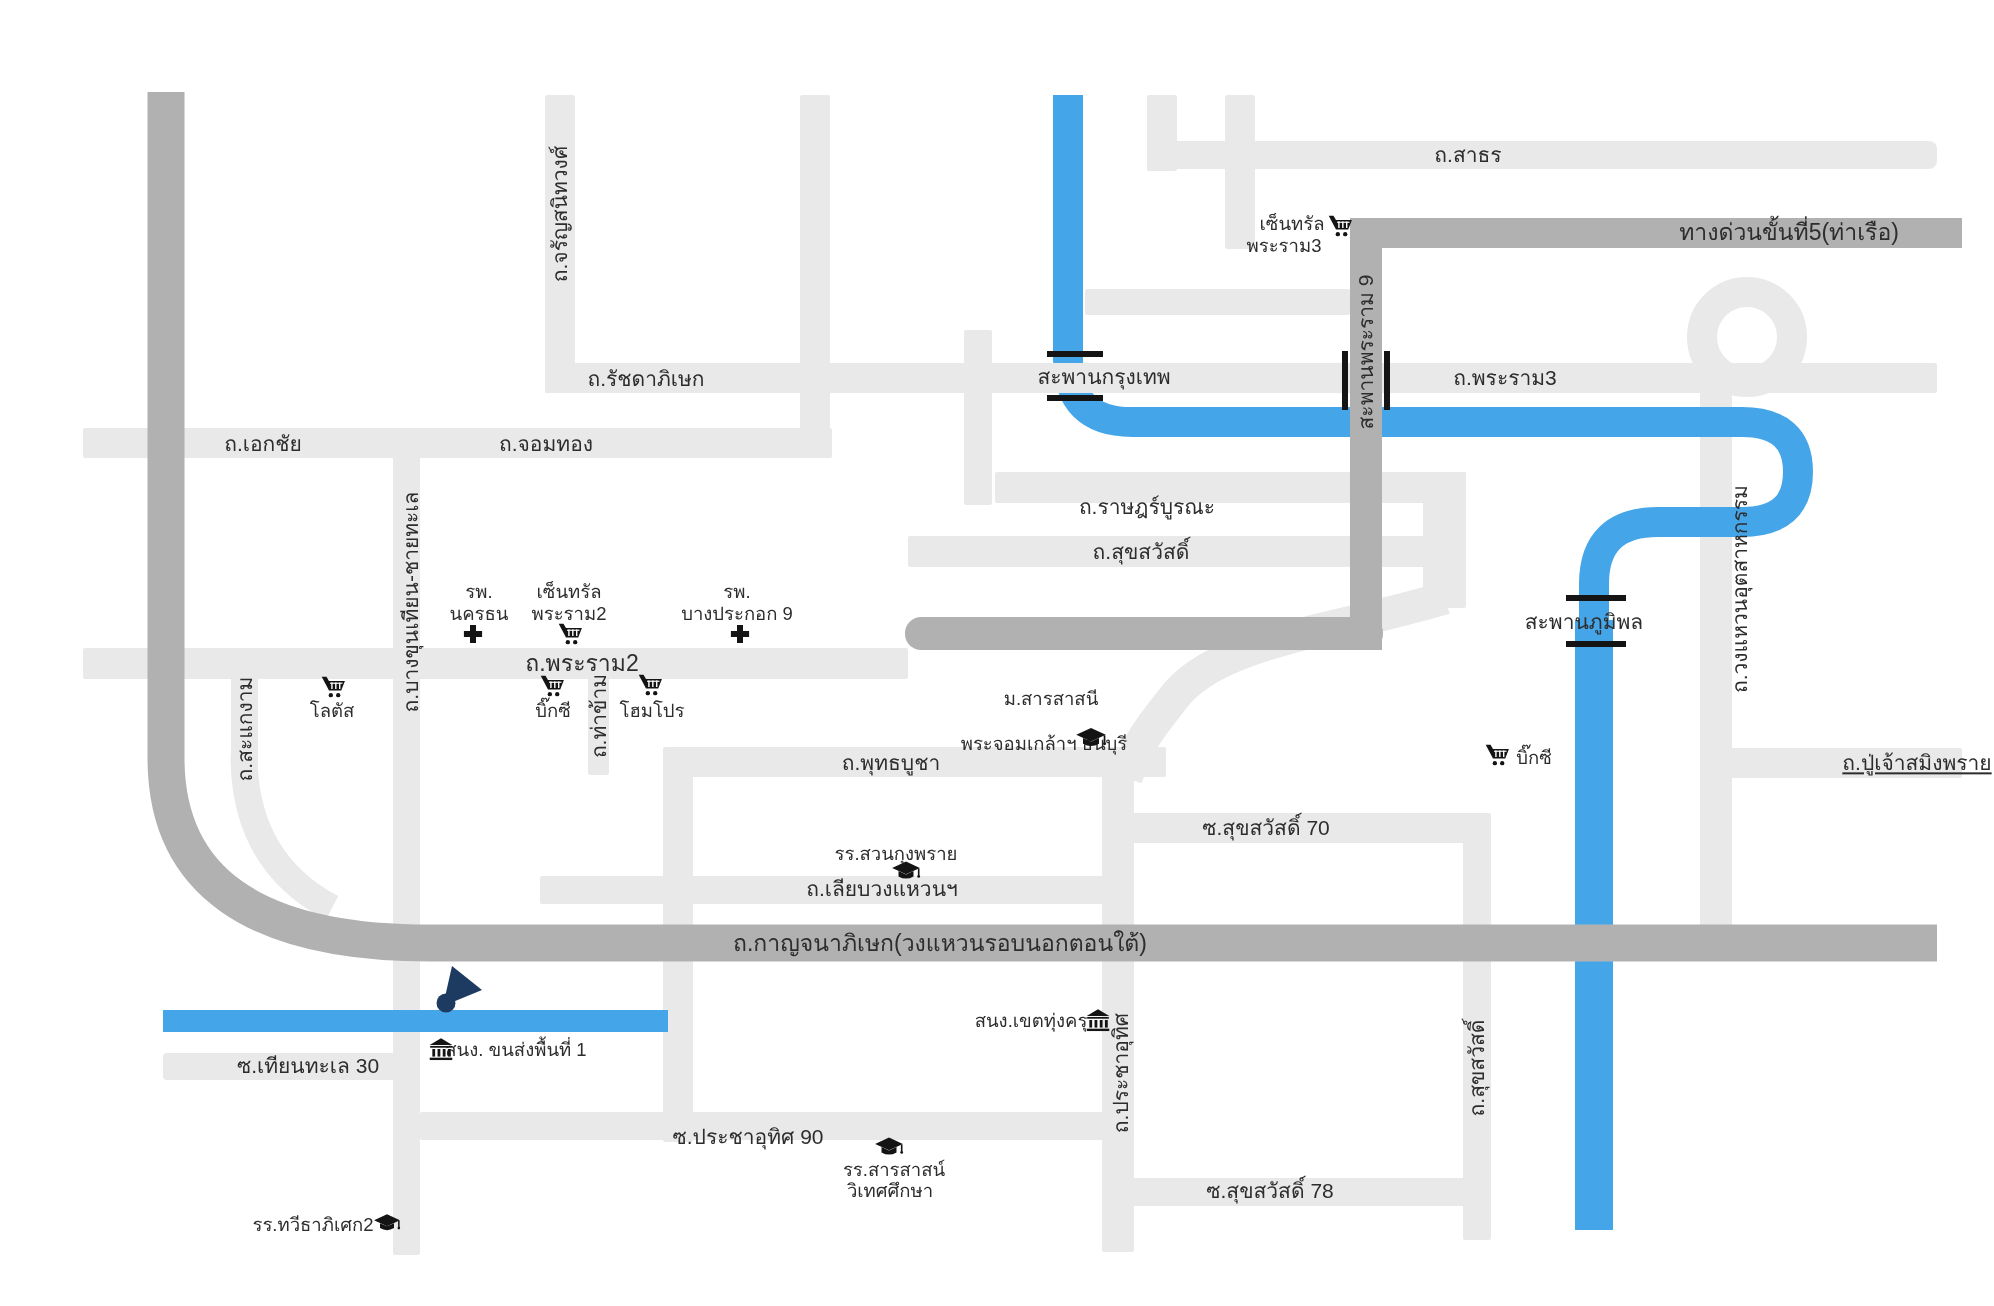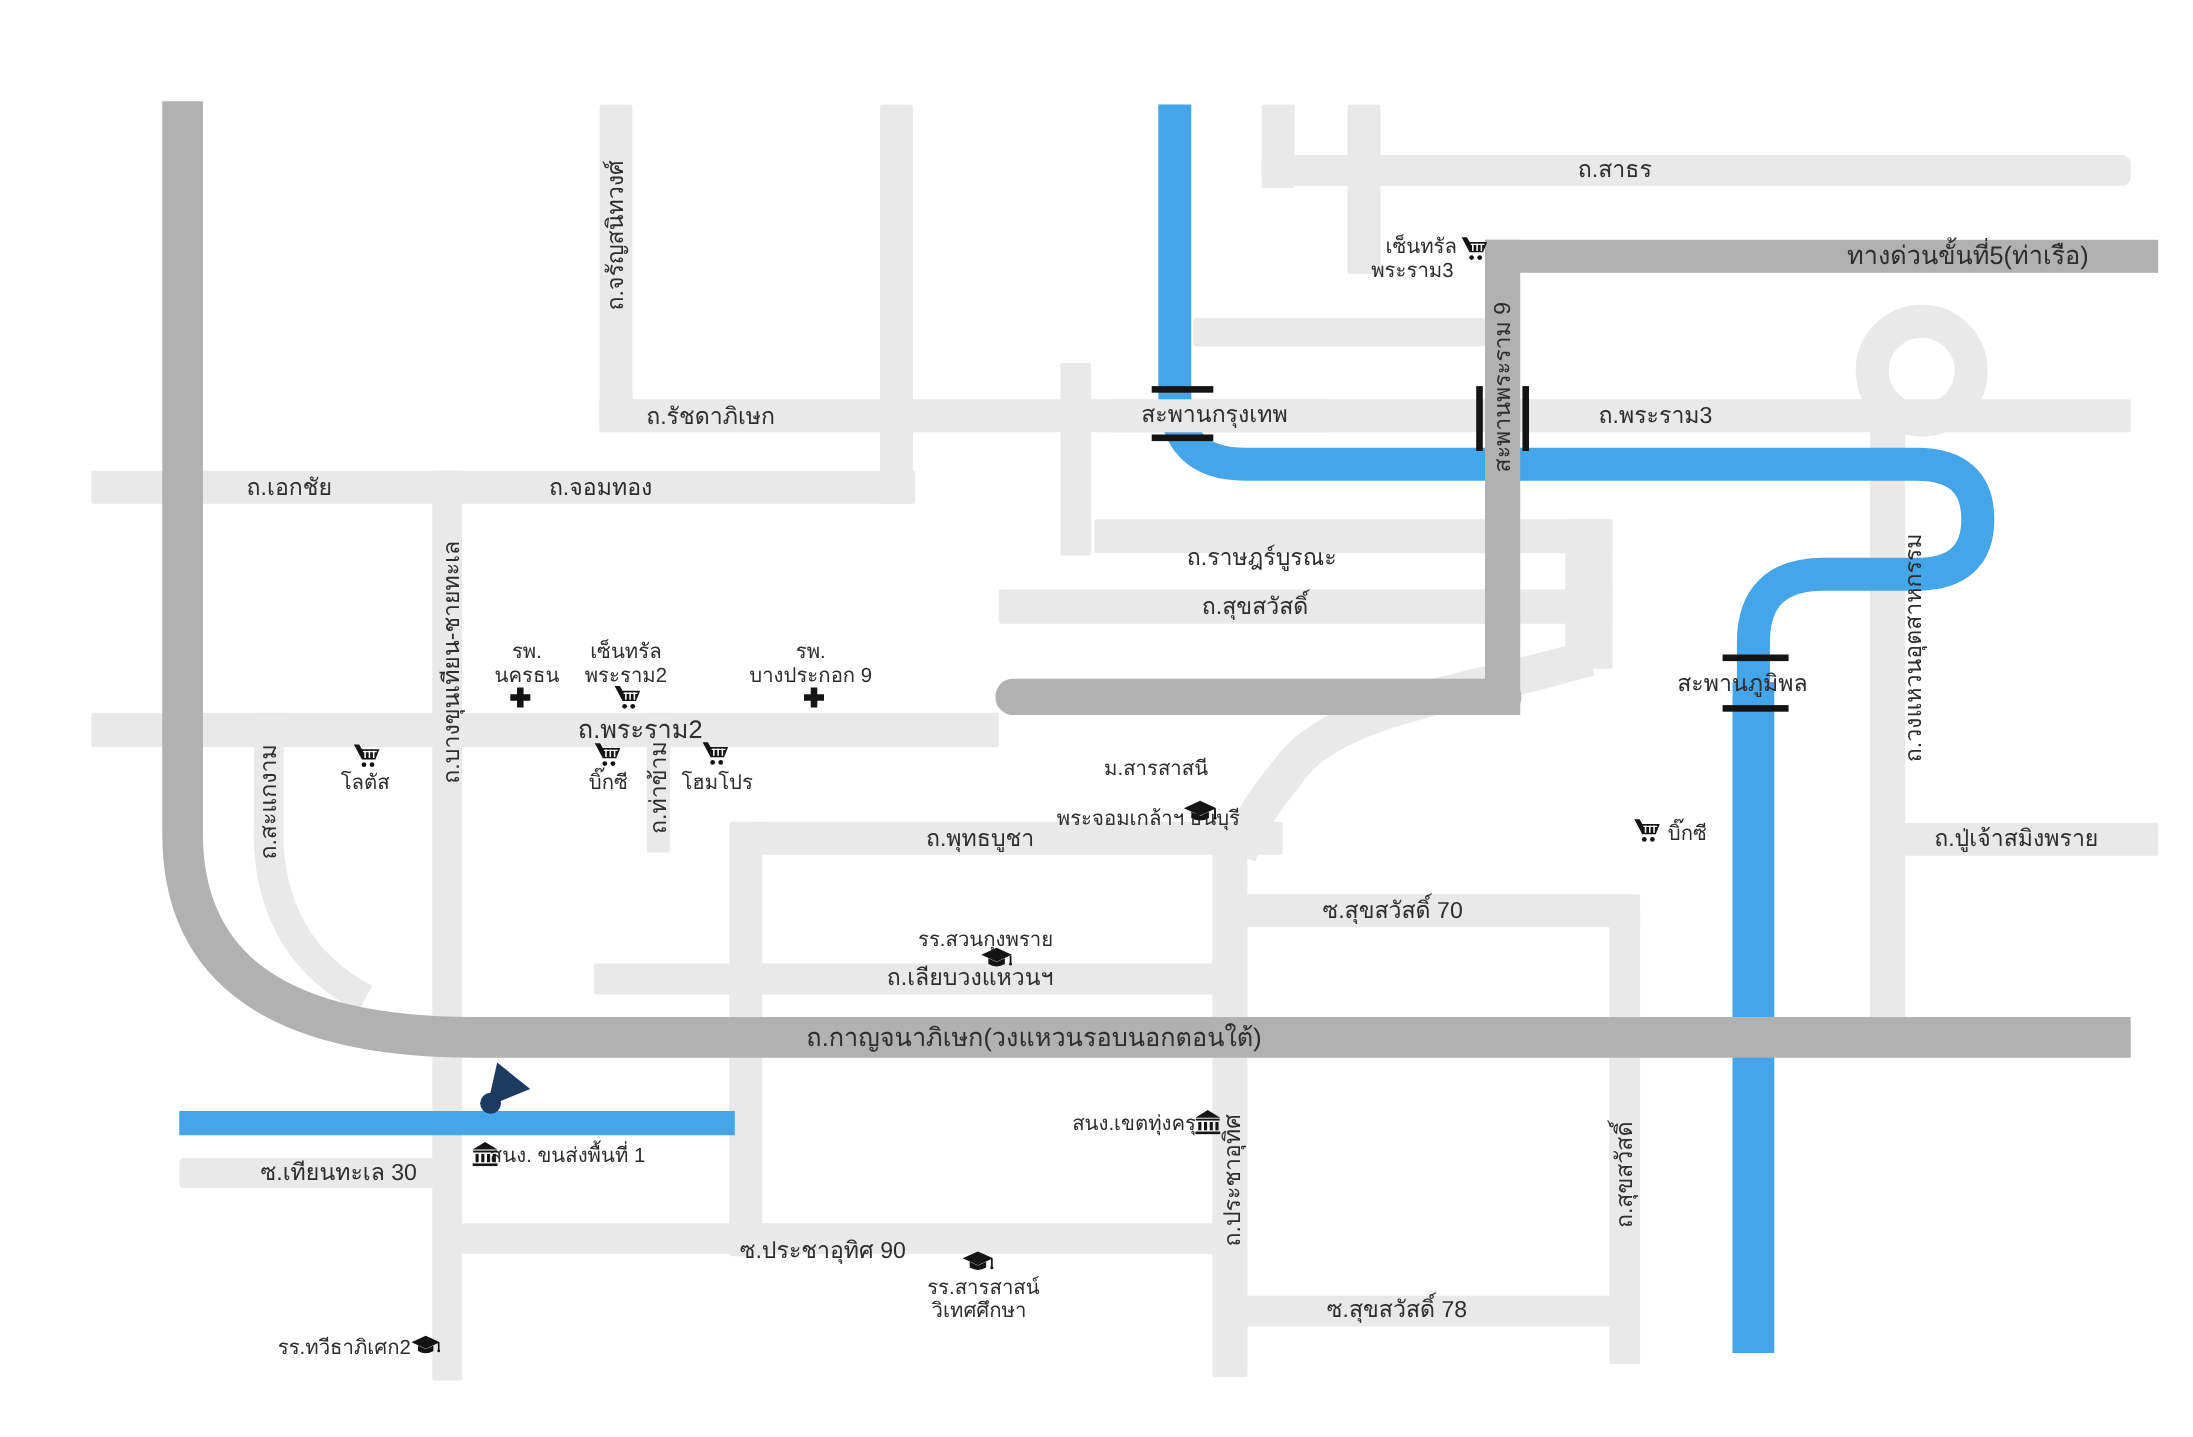--- a/index.html
+++ b/index.html
@@ -106,21 +106,21 @@
       <div class="lbl xl" style="left: 1789px; top: 233px;">ทางด่วนขั้นที่5(ท่าเรือ)</div>
       <div class="lbl road" style="left: 646px; top: 379px;">ถ.รัชดาภิเษก</div>
       <div class="lbl road" style="left: 1104px; top: 377px;">สะพานกรุงเทพ</div>
       <div class="lbl road" style="left: 1505px; top: 378px;">ถ.พระราม3</div>
       <div class="lbl road" style="left: 263px; top: 444px;">ถ.เอกชัย</div>
       <div class="lbl road" style="left: 546px; top: 444px;">ถ.จอมทอง</div>
       <div class="lbl road" style="left: 1147px; top: 507px;">ถ.ราษฎร์บูรณะ</div>
       <div class="lbl road" style="left: 1141px; top: 552px;">ถ.สุขสวัสดิ์</div>
       <div class="lbl xl" style="left: 582px; top: 664px;">ถ.พระราม2</div>
       <div class="lbl road" style="left: 891px; top: 763px;">ถ.พุทธบูชา</div>
-      <div class="lbl road" style="left: 1833px; top: 763px;">ถ.ปู่เจ้าสมิงพราย</div>
+      <div class="lbl road" style="left: 1917px; top: 763px; text-decoration: underline;">ถ.ปู่เจ้าสมิงพราย</div>
       <div class="lbl road" style="left: 1266px; top: 828px;">ซ.สุขสวัสดิ์ 70</div>
       <div class="lbl road" style="left: 882px; top: 889px;">ถ.เลียบวงแหวนฯ</div>
       <div class="lbl xl" style="left: 940px; top: 944px;">ถ.กาญจนาภิเษก(วงแหวนรอบนอกตอนใต้)</div>
       <div class="lbl road" style="left: 308px; top: 1066px;">ซ.เทียนทะเล 30</div>
       <div class="lbl road" style="left: 748px; top: 1125px; margin-top: 12px;">ซ.ประชาอุทิศ 90</div>
       <div class="lbl road" style="left: 1270px; top: 1191px;">ซ.สุขสวัสดิ์ 78</div>
       <div class="lbl road" style="left: 1584px; top: 622px;">สะพานภูมิพล</div>
       <div class="lbl road rot" style="left: 560px; top: 214px;">ถ.จรัญสนิทวงศ์</div>
       <div class="lbl road rot" style="left: 411px; top: 602px;">ถ.บางขุนเทียน-ชายทะเล</div>
       <div class="lbl road rot" style="left: 245px; top: 729px;">ถ.สะแกงาม</div>

